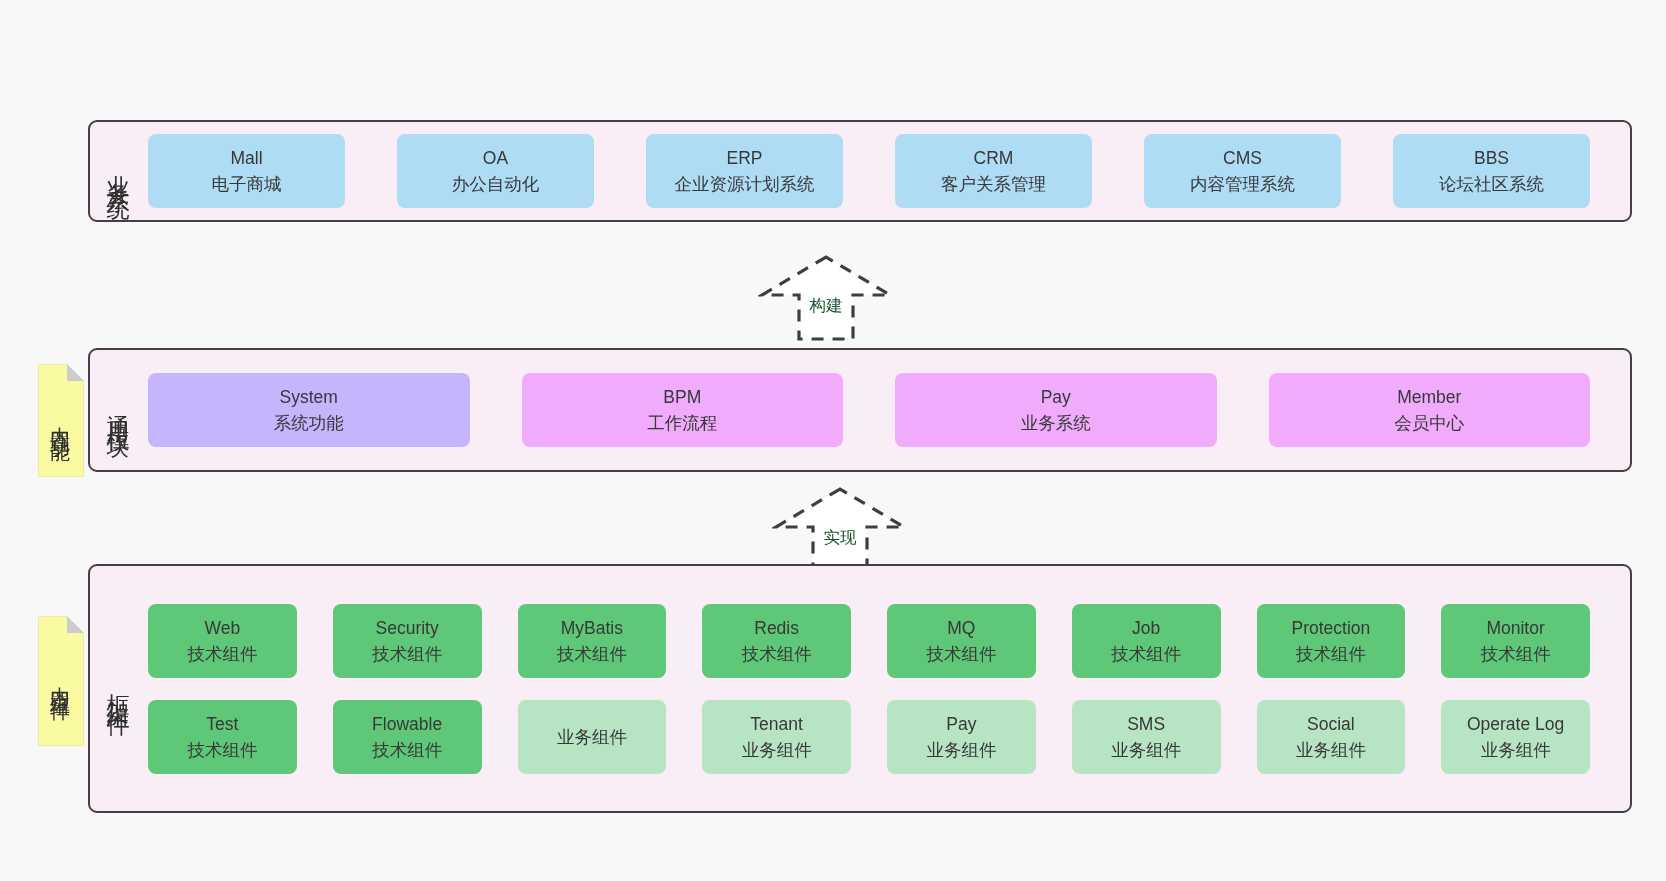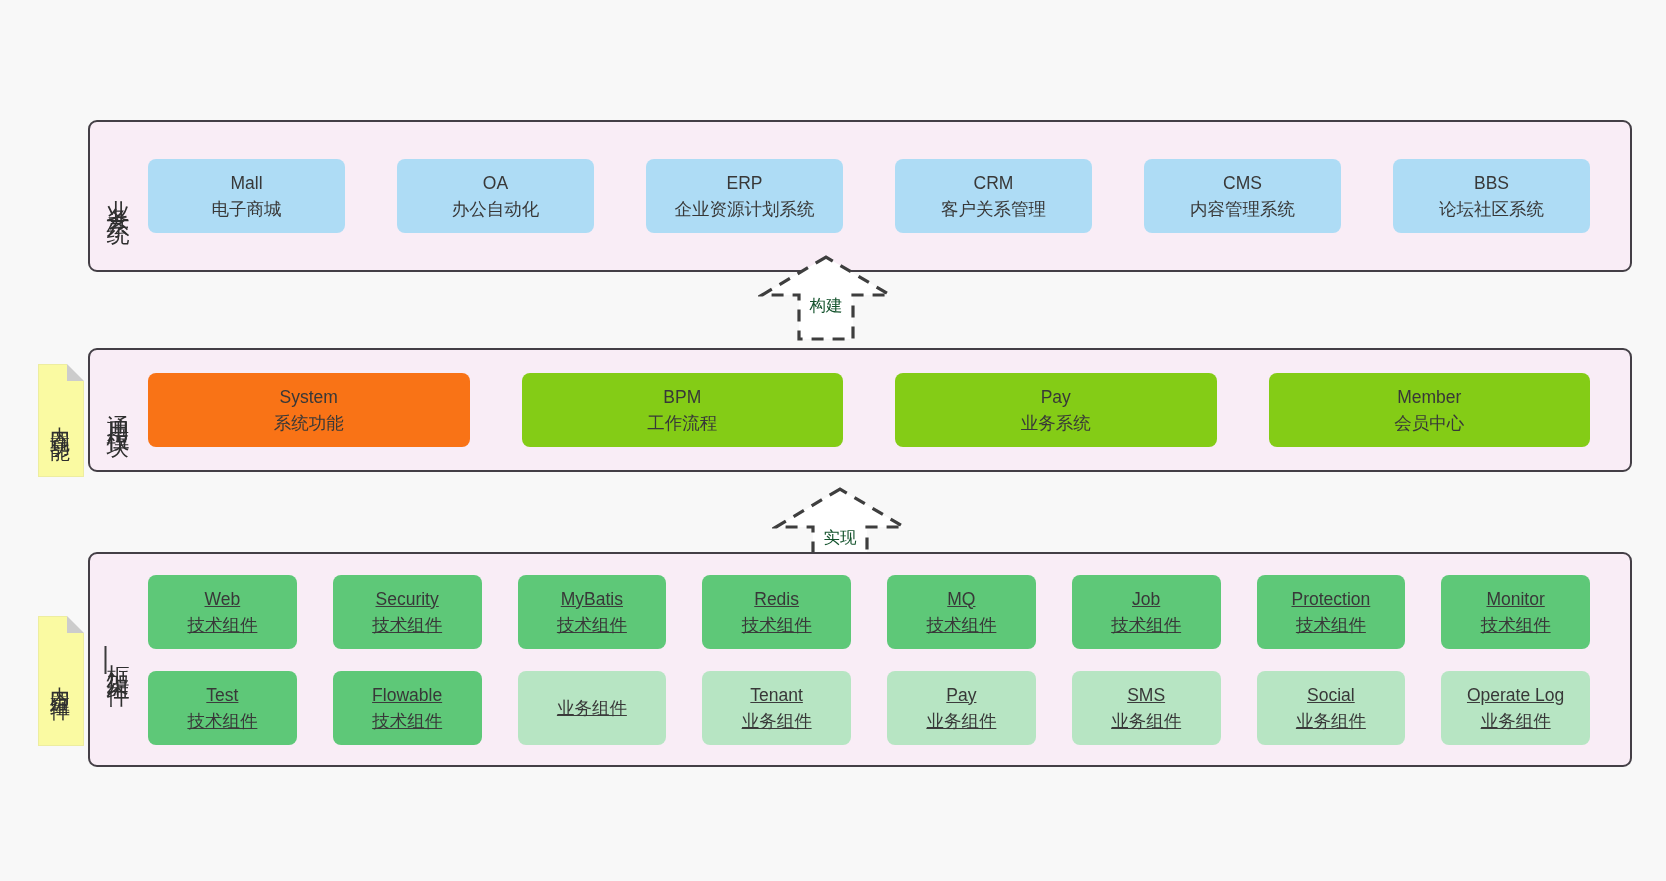--- a/index.html
+++ b/index.html
@@ -16,23 +16,23 @@
   .layer {
     position: absolute;
     left: 88px;
     width: 1544px;
     background: #f9edf6;
     border: 2px solid #443f46;
     border-radius: 9px;
     display: flex;
     align-items: stretch;
   }
-  .layer-business   { top: 120px; height: 152px; }
+  .layer-business   { top: 120px; height: 102px; }
   .layer-modules    { top: 348px; height: 124px; }
-  .layer-components { top: 552px; height: 215px; text-decoration: underline; }
+  .layer-components { top: 564px; height: 249px; }
 
   .layer-label {
     width: 58px;
     display: flex;
     align-items: center;
     justify-content: center;
     writing-mode: vertical-rl;
     text-orientation: upright;
     font-size: 23px;
     letter-spacing: 7px;
@@ -62,22 +62,22 @@
     display: flex;
     flex-direction: column;
     justify-content: center;
     align-items: center;
     text-align: center;
     font-size: 17.5px;
     line-height: 26px;
     padding: 8px 12px;
   }
   .box.blue       { background: #aedcf5; }
-  .box.red        { background: #f97316; }
-  .box.pink       { background: #84cc16; }
+  .box.red        { background: #c4b5fd; }
+  .box.pink       { background: #f0abfc; }
   .box.green      { background: #5ec878; }
   .box.lightgreen { background: #b7e5c3; }
   .box-name, .box-sub { display: block; color: #383838; }
 
   
   .note {
     position: absolute;
     left: 38px;
     width: 46px;
     background: #fafaa2;

